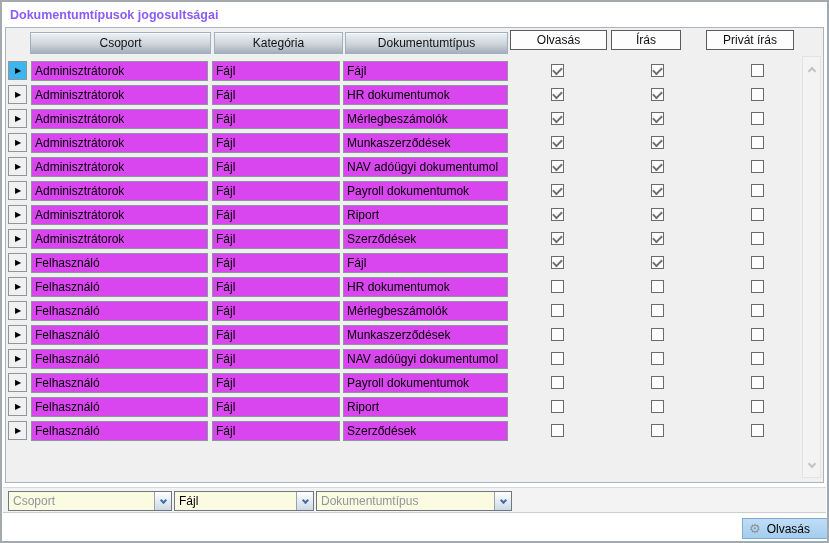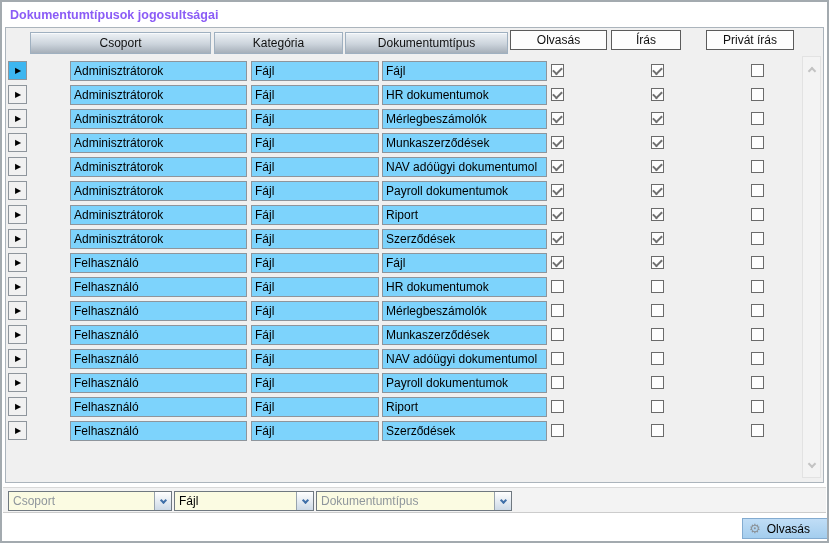--- a/index.html
+++ b/index.html
@@ -43,23 +43,23 @@
   .trow{position:relative;height:20px;}
   .arrow-btn{
     position:absolute;left:2px;top:0;width:19px;height:19px;
     background:#f1f1f1;border:1px solid #8e959c;
     display:flex;align-items:center;justify-content:center;
   }
   .arrow-btn.selected{background:#3db6f0;}
   .tri{font-size:8px;line-height:1;color:#000;padding-left:1px;}
   .cell{
     position:absolute;top:0;height:20px;
-    background:#7dd3fc;border:1px solid #8e959c;
+    background:#d946ef;border:1px solid #8e959c;
     font-size:12px;line-height:18px;padding:0 3px;
-    white-space:nowrap;overflow:hidden;margin-left:39px;
+    white-space:nowrap;overflow:hidden;
   }
   .cell.c1{left:25px;width:177px;}
   .cell.c2{left:206px;width:128px;}
   .cell.c3{left:337px;width:165px;}
   .cb{
     position:absolute;top:3px;width:13px;height:13px;
     background:#fdfdfd;border:1px solid #6b6b6b;
   }
   .cb.k1{left:545px;}
   .cb.k2{left:645px;}

